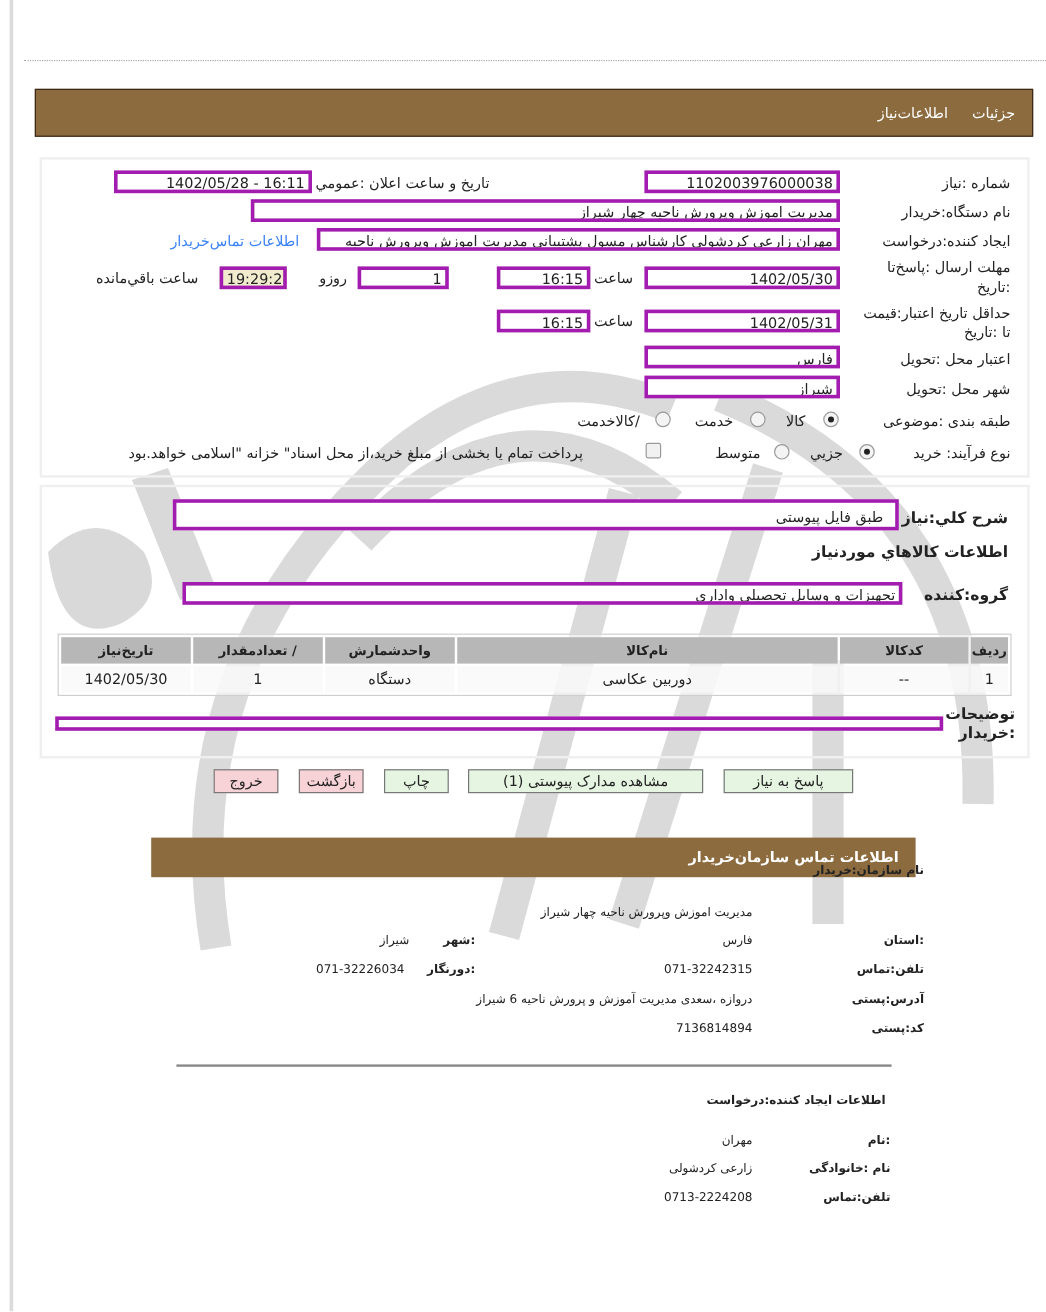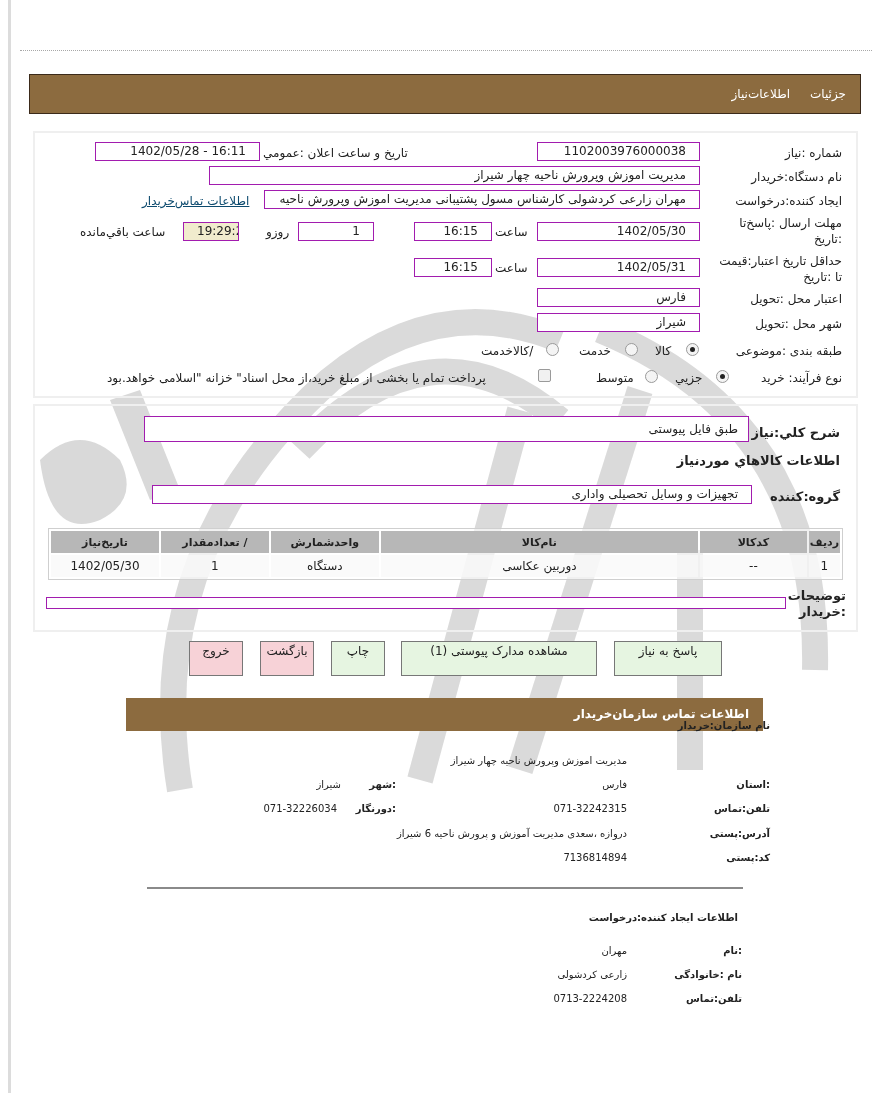--- a/index.html
+++ b/index.html
@@ -22,41 +22,41 @@
   .header-bar span { color: #fff; font-size: 12px; }
 
   .panel {
     position: absolute; background: rgba(255,255,255,0.0); border: 2px solid #efefef;
   }
   .panel-1 { left: 33px; top: 131px; width: 825px; height: 267px; }
   .panel-2 { left: 33px; top: 404px; width: 825px; height: 228px; }
 
   .lbl { position: absolute; direction: rtl; font-size: 12px; color: #222; white-space: nowrap; z-index: 2; }
   .box {
-    position: absolute; border: 1px solid #a21caf; background: #fff; direction: rtl;
-    font-size: 12px; padding: 0 13px; line-height: 17px; height: 19px; white-space: nowrap; overflow: hidden; z-index: 2;
+    position: absolute; border: 3px solid #a21caf; background: #fff; direction: rtl;
+    font-size: 12px; padding: 0 3px; line-height: 17px; height: 19px; white-space: nowrap; overflow: hidden; z-index: 2;
   }
   .box.ltr-num { direction: ltr; text-align: right; }
   .box.tan { background: #f1eccd; direction: ltr; text-align: center; }
-  .link { position: absolute; color: #0c4a6e; direction: rtl; font-size: 12px; white-space: nowrap; z-index: 2; cursor: pointer; text-decoration: underline; }
+  .link { position: absolute; color: #3b82f6; direction: rtl; font-size: 12px; white-space: nowrap; z-index: 2; cursor: pointer; }
 
   .radio { position: absolute; width: 13px; height: 13px; border-radius: 50%; border: 1px solid #9a9a9a; background: #f4f4f4; z-index: 2; }
   .radio.on::after { content: ""; position: absolute; left: 3px; top: 3px; width: 5px; height: 5px; border-radius: 50%; background: #222; }
   .check { position: absolute; width: 13px; height: 13px; border: 1px solid #9a9a9a; border-radius: 2px; background: #f1f1f1; z-index: 2; }
 
   .bold-lbl { position: absolute; direction: rtl; font-weight: bold; font-size: 13px; white-space: nowrap; z-index: 2; }
 
   table.items {
     position: absolute; left: 48px; top: 528px; width: 795px; border-collapse: separate; border-spacing: 2px;
     border: 1px solid #cfcfcf; direction: rtl; z-index: 2; background: rgba(255,255,255,0.6);
   }
   table.items th { background: #b7b7b7; font-weight: bold; font-size: 11px; height: 22px; color: #222; }
   table.items td { text-align: center; height: 22px; font-size: 12px; background: rgba(248,248,248,0.7); }
 
-  .btn { position: absolute; height: 35px; border: 1px solid #777; font-size: 12px; text-align: center; line-height: 18px; direction: rtl; cursor: pointer; z-index: 2; margin-left: 11px; }
+  .btn { position: absolute; height: 20px; border: 1px solid #777; font-size: 12px; text-align: center; line-height: 18px; direction: rtl; cursor: pointer; z-index: 2; }
   .btn.green { background: #e6f5e1; }
   .btn.pink { background: #f7d2d7; }
 
   .contact-bar {
     position: absolute; left: 126px; top: 698px; width: 637px; height: 33px; background: #8c6b3f;
     direction: rtl; color: #fff; font-weight: bold; font-size: 12px; padding-right: 14px; line-height: 33px;
   }
   .c-lbl { position: absolute; direction: rtl; font-weight: bold; font-size: 10px; white-space: nowrap; z-index: 2; }
   .c-val { position: absolute; direction: rtl; font-size: 10px; white-space: nowrap; z-index: 2; }
   .c-val.ltr { direction: ltr; }

